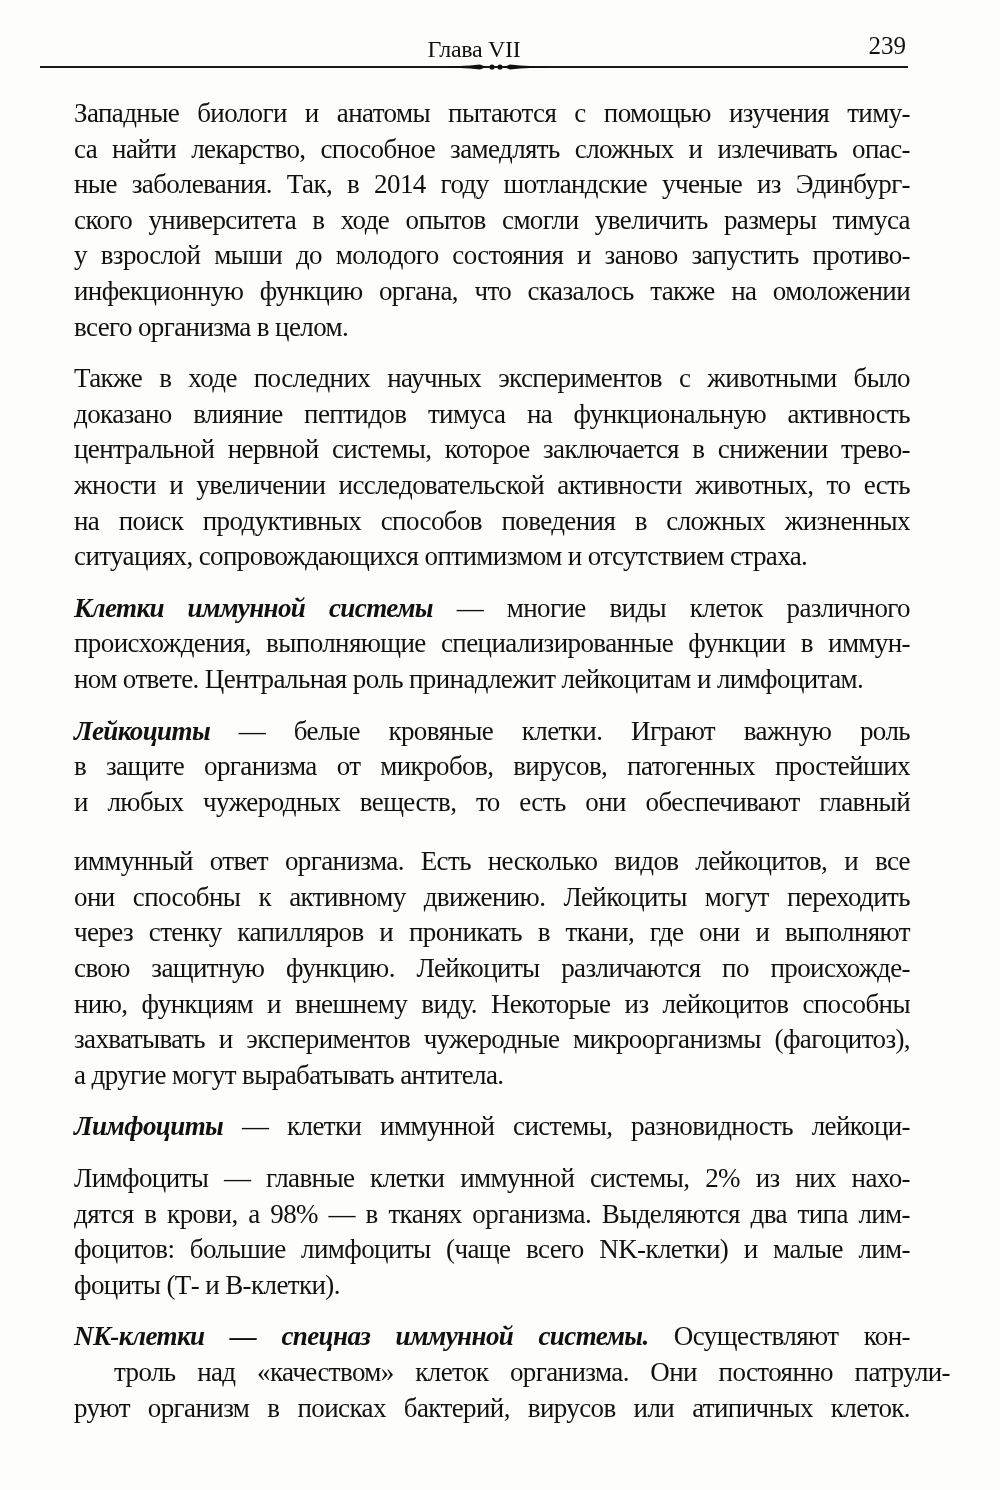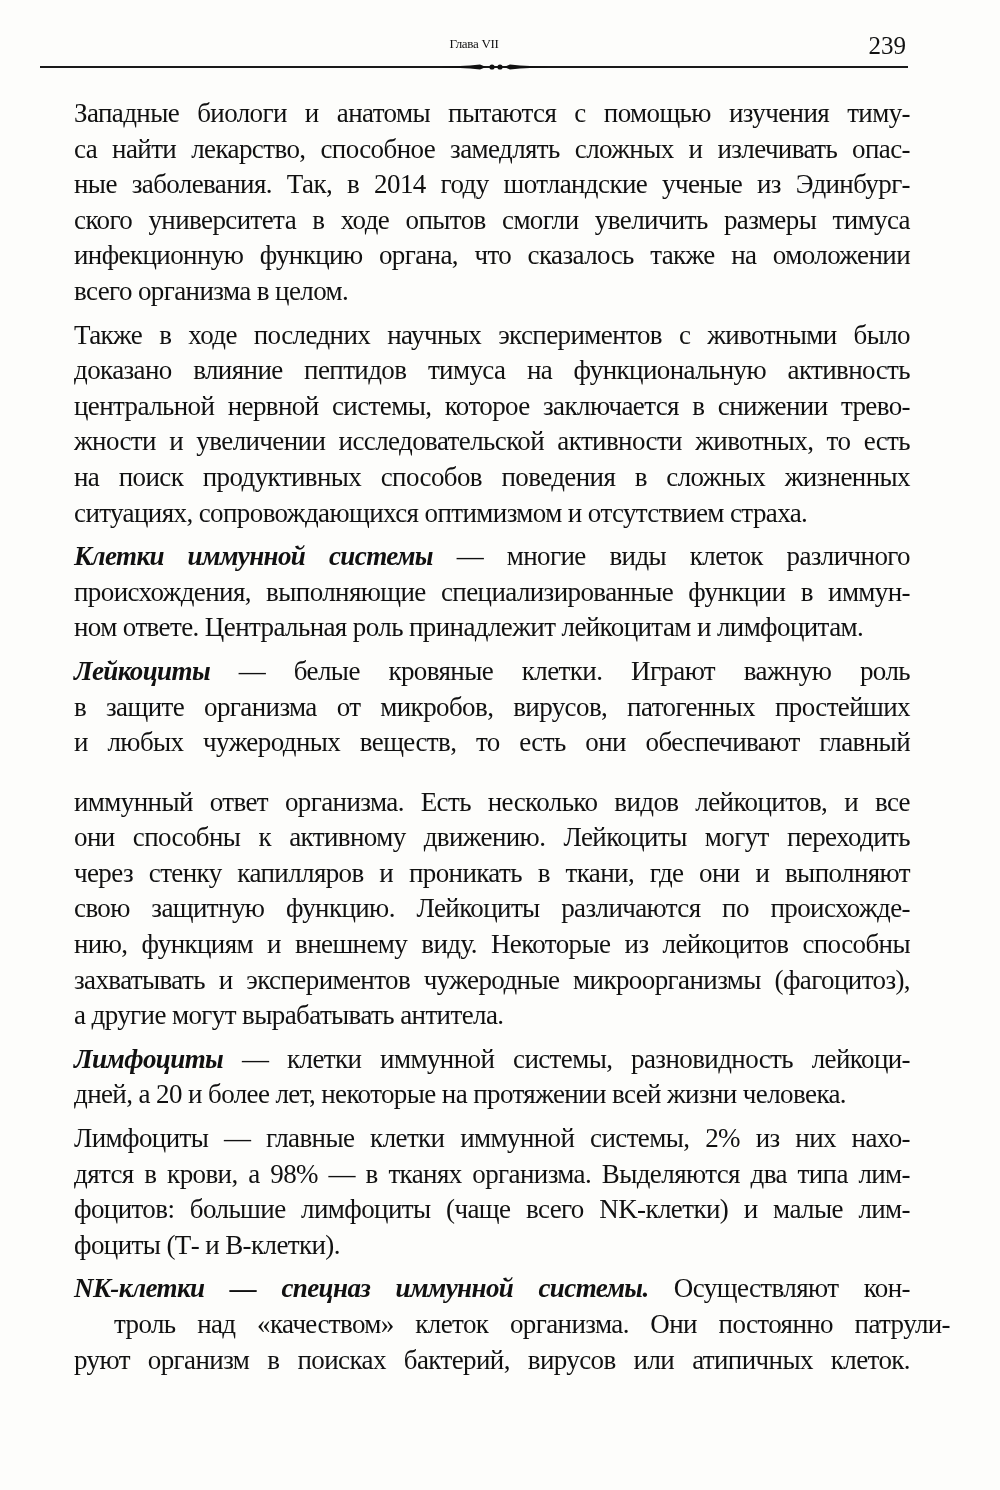--- a/index.html
+++ b/index.html
@@ -1,32 +1,32 @@
 <!DOCTYPE html>
 <html><head>
 <meta charset="utf-8">
 <style>
   html, body { margin: 0; padding: 0; }
   body {
     width: 1000px; height: 1490px; background: #fdfdfb; position: relative; overflow: hidden;
     font-family: "Liberation Serif", "DejaVu Serif", serif; color: #111;
   }
   .header { position: absolute; left: 40px; top: 30px; width: 868px; height: 40px; }
-  .running-title { position: absolute; left: 0; right: 0; top: 6px; text-align: center; font-size: 13px; letter-spacing: -0.3px; }
+  .running-title { position: absolute; left: 0; right: 0; top: 6px; text-align: center; font-size: 24px; letter-spacing: -0.3px; }
   .page-number { position: absolute; right: 2px; top: 2px; font-size: 25px; }
   .rule { position: absolute; left: 0; right: 0; top: 36px; height: 2px; background: #1a1a1a; }
   .ornament { position: absolute; left: 400px; top: 33px; width: 110px; height: 8px; }
   .content { position: absolute; left: 74px; top: 96px; width: 836px; }
   .line {
     height: 35.6px; line-height: 35.6px; font-size: 27px; white-space: nowrap;
     text-align: justify; text-align-last: justify; letter-spacing: -0.6px;
     transform-origin: left center;
   }
   .line.last { text-align-last: left; }
-  .line.par-start { margin-top: 8px; }
+  .line.par-start { margin-top: 16px; }
   .bi { font-weight: bold; font-style: italic; }
 </style>
 </head>
 <body>
 
 <div class="header">
   <div class="running-title">Глава VII</div>
   <div class="page-number">239</div>
   <div class="rule"></div>
   <svg class="ornament" viewBox="0 0 110 8">
@@ -36,20 +36,21 @@
     <path d="M110 4 L80 2.5 L70 1.5 L64 4 L70 6.5 L80 5.5 Z" fill="#111"></path>
   </svg>
 </div>
 
 <div class="content" id="content">
     <div>
       <div class="line" style="padding-left: 0px; width: 836px;"><span style="display: inline-block; width: 0px;"></span>Западные биологи и анатомы пытаются с помощью изучения тиму-</div>
       <div class="line" style="width: 836px;">са найти лекарство, способное замедлять сложных и излечивать опас-</div>
       <div class="line" style="width: 836px;">ные заболевания. Так, в 2014 году шотландские ученые из Эдинбург-</div>
       <div class="line" style="width: 836px;">ского университета в ходе опытов смогли увеличить размеры тимуса</div>
+      <div class="line" style="width: 836px;">у взрослой мыши до молодого состояния и заново запустить противо-</div>
       <div class="line" style="width: 836px;">инфекционную функцию органа, что сказалось также на омоложении</div>
       <div class="line last" style="width: 836px;">всего организма в целом.</div>
     </div>
     <div>
       <div class="line par-start" style="padding-left: 0px; width: 836px;"><span style="display: inline-block; width: 0px;"></span>Также в ходе последних научных экспериментов с животными было</div>
       <div class="line" style="width: 836px;">доказано влияние пептидов тимуса на функциональную активность</div>
       <div class="line" style="width: 836px;">центральной нервной системы, которое заключается в снижении трево-</div>
       <div class="line" style="width: 836px;">жности и увеличении исследовательской активности животных, то есть</div>
       <div class="line" style="width: 836px;">на поиск продуктивных способов поведения в сложных жизненных</div>
       <div class="line last" style="width: 836px;">ситуациях, сопровождающихся оптимизмом и отсутствием страха.</div>
@@ -66,21 +67,20 @@
       <div class="line" style="width: 836px; margin-top: 24px;">иммунный ответ организма. Есть несколько видов лейкоцитов, и все</div>
       <div class="line" style="width: 836px;">они способны к активному движению. Лейкоциты могут переходить</div>
       <div class="line" style="width: 836px;">через стенку капилляров и проникать в ткани, где они и выполняют</div>
       <div class="line" style="width: 836px;">свою защитную функцию. Лейкоциты различаются по происхожде-</div>
       <div class="line" style="width: 836px;">нию, функциям и внешнему виду. Некоторые из лейкоцитов способны</div>
       <div class="line" style="width: 836px;">захватывать и экспериментов чужеродные микроорганизмы (фагоцитоз),</div>
       <div class="line last" style="width: 836px;">а другие могут вырабатывать антитела.</div>
     </div>
     <div>
       <div class="line par-start" style="padding-left: 0px; width: 836px;"><span style="display: inline-block; width: 0px;"></span><span class="bi">Лимфоциты</span> — клетки иммунной системы, разновидность лейкоци-</div>
-      <div class="line last" style="width: 836px;">дней, а 20 и более лет, некоторые на протяжении всей жизни человека.</div>
     </div>
     <div>
       <div class="line par-start" style="padding-left: 0px; width: 836px;"><span style="display: inline-block; width: 0px;"></span>Лимфоциты — главные клетки иммунной системы, 2%  из них нахо-</div>
       <div class="line" style="width: 836px;">дятся в крови, а 98% — в тканях организма. Выделяются два типа лим-</div>
       <div class="line" style="width: 836px;">фоцитов: большие лимфоциты (чаще всего NK-клетки) и малые лим-</div>
       <div class="line last" style="width: 836px;">фоциты (Т- и В-клетки).</div>
     </div>
     <div>
       <div class="line par-start" style="padding-left: 0px; width: 836px;"><span style="display: inline-block; width: 0px;"></span><span class="bi">NK-клетки — спецназ иммунной системы.</span> Осуществляют кон-</div>
       <div class="line" style="width: 836px; margin-left: 40px;">троль над «качеством» клеток организма. Они постоянно патрули-</div>

